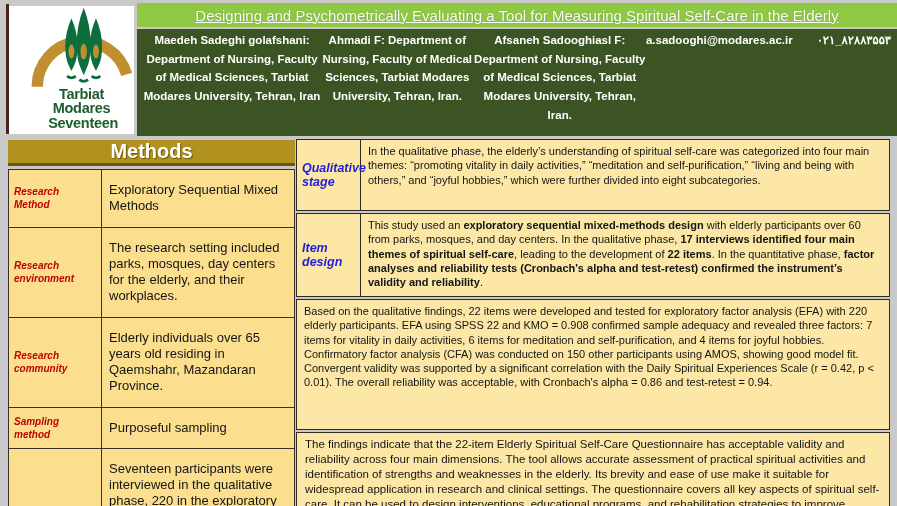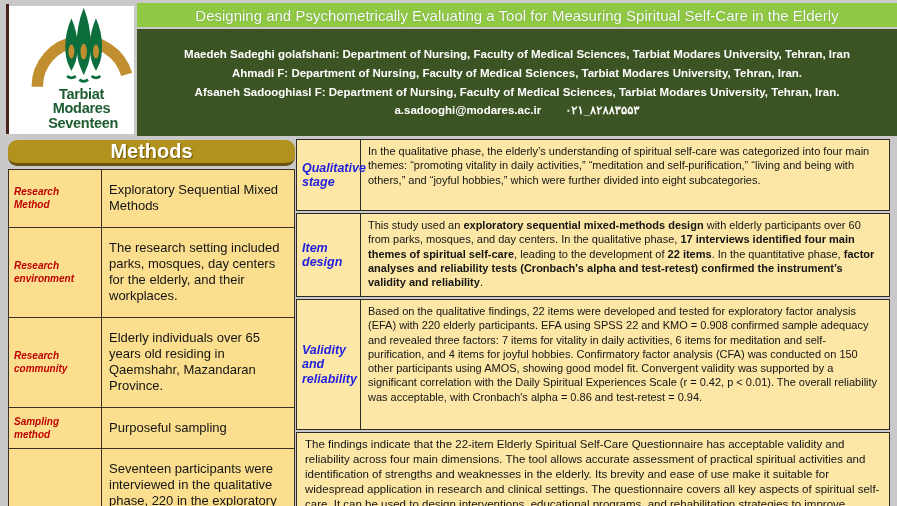--- a/index.html
+++ b/index.html
@@ -14,33 +14,33 @@
   .logo-box { position:absolute; left:9px; top:6px; width:125px; height:128px; background:#ffffff;
               display:flex; flex-direction:column; align-items:center; justify-content:flex-end;padding-left:20px; }
   .logo-art { width:121px; height:92px; display:block; }
   .logo-text { width:100%; line-height:1.02; padding-bottom:3px; color:#1d5c2f; font-weight:bold; }
   .logo-line1 { font-size:14.5px; text-align:center; letter-spacing:-0.3px; }
   .logo-line2 { font-size:14.5px; text-align:right; padding-right:16px; letter-spacing:-0.3px; }
 
   
   .title-bar { position:absolute; left:137px; top:3px; width:760px; height:24px; background:#8fc843;
                display:flex; align-items:center; justify-content:center; }
-  .title-bar span { color:#ffffff; font-size:15px; text-shadow:0 0 1px rgba(30,80,10,.55); white-space:nowrap; }
+  .title-bar span { color:#ffffff; font-size:15px; text-shadow:0 0 1px rgba(30,80,10,.55); white-space:nowrap;text-decoration:underline; }
 
   
   .authors-panel { position:absolute; left:137px; top:29px; width:760px; height:107px; background:#3c5423;
                    color:#ffffff; font-weight:bold; font-size:11.5px; line-height:1.62;
-                   display:flex; flex-direction:column; justify-content:center; text-align:center; padding:2px 6px; }
+                   display:flex; flex-direction:row; justify-content:center; text-align:center; padding:2px 6px; }
   .contact-line { display:flex; justify-content:center; gap:24px; align-items:baseline; }
   .contact-line .email { font-weight:bold; }
   .contact-line .phone { font-weight:bold; letter-spacing:1px; }
 
   
   .methods-header { position:absolute; left:8px; top:140px; width:287px; height:26px; background:#b2921e;
-                    border-bottom:3px solid #6a5410; display:flex; align-items:center; justify-content:center;border-radius:9px; }
+                    border-bottom:3px solid #6a5410; display:flex; align-items:center; justify-content:center; }
   .methods-header span { color:#ffffff; font-weight:bold; font-size:20px; text-shadow:1px 1px 1px #6b5500; }
 
   
   .methods-table { position:absolute; left:8px; top:169px; width:287px; border:1.5px solid #3a3028; border-bottom:none; }
   .m-row { display:flex; border-bottom:1.5px solid #3a3028; background:#fbdf8e; }
   .m-label { width:93px; border-right:1.5px solid #3a3028; padding:5px 5px;
              color:#c00000; font-style:italic; font-weight:bold; font-size:10px; line-height:1.3;
              display:flex; align-items:center; }
   .m-value { flex:1; padding:12px 7px; color:#141414; font-weight:normal; font-size:13px; line-height:1.25;
              display:flex; align-items:center; }
@@ -142,21 +142,20 @@
     </div>
 
     <div class="section" style="min-height:84px;">
       <div class="s-label">Item design</div>
       <div class="s-text">
         <p><span>This study used an </span><b>exploratory sequential mixed-methods design</b><span> with elderly participants over 60 from parks, mosques, and day centers. In the qualitative phase, </span><b>17 interviews identified four main themes of spiritual self-care</b><span>, leading to the development of </span><b>22 items</b><span>. In the quantitative phase, </span><b>factor analyses and reliability tests (Cronbach's alpha and test-retest) confirmed the instrument’s validity and reliability</b><span>.</span></p>
       </div>
     </div>
 
     <div class="section" style="min-height:131px;">
-      <div class="s-label">Validity and reliability</div>
       <div class="s-text">
         <p><span>Based on the qualitative findings, 22 items were developed and tested for exploratory factor analysis (EFA) with 220 elderly participants. EFA using SPSS 22 and KMO = 0.908 confirmed sample adequacy and revealed three factors: 7 items for vitality in daily activities, 6 items for meditation and self-purification, and 4 items for joyful hobbies. Confirmatory factor analysis (CFA) was conducted on 150 other participants using AMOS, showing good model fit. Convergent validity was supported by a significant correlation with the Daily Spiritual Experiences Scale (r = 0.42, p &lt; 0.01). The overall reliability was acceptable, with Cronbach's alpha = 0.86 and test-retest = 0.94.</span></p>
       </div>
     </div>
 
     <div class="conclusion">The findings indicate that the 22-item Elderly Spiritual Self-Care Questionnaire has acceptable validity and reliability across four main dimensions. The tool allows accurate assessment of practical spiritual activities and identification of strengths and weaknesses in the elderly. Its brevity and ease of use make it suitable for widespread application in research and clinical settings. The questionnaire covers all key aspects of spiritual self-care. It can be used to design interventions, educational programs, and rehabilitation strategies to improve</div>
 
   </div>
 
 </div>

